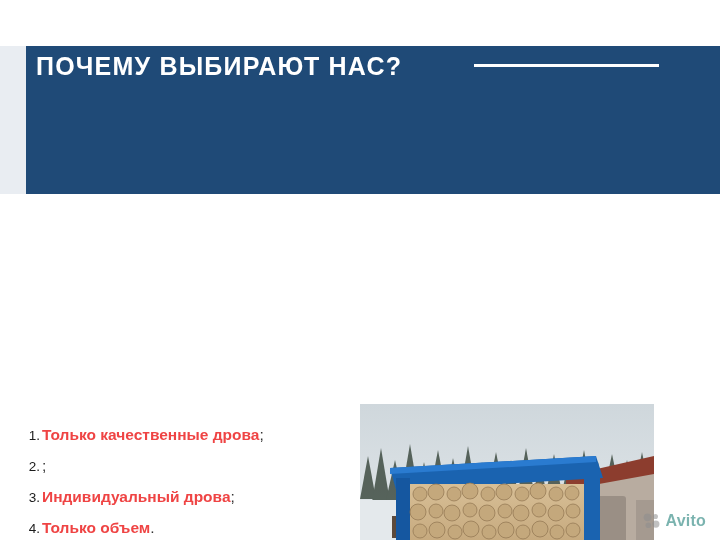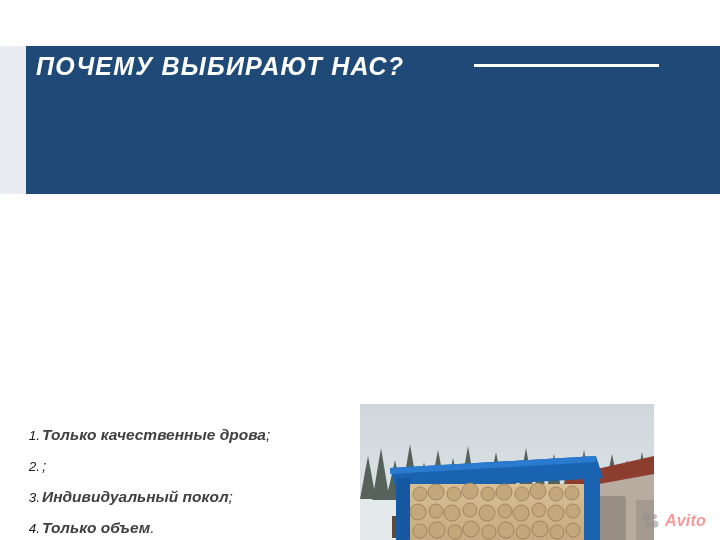--- a/index.html
+++ b/index.html
@@ -12,21 +12,20 @@
     background: #ffffff;
     font-family: "Liberation Sans", sans-serif;
     overflow: hidden;
   }
   .slide {
     position: relative;
     width: 720px;
     height: 540px;
     background: #ffffff;
     overflow: hidden;
-    font-style: italic;
   }
   
   .top-strip {
     position: absolute;
     left: 0;
     top: 0;
     width: 720px;
     height: 46px;
     background: #ffffff;
   }
@@ -91,21 +90,21 @@
   .list-num {
     width: 20px;
     text-align: right;
     margin-right: 2px;
     font-size: 13.5px;
     color: #1b1b1b;
     flex: 0 0 auto;
   }
   .list-text {
     font-weight: bold;
-    color: #404040;
+    color: #ef4444;
   }
   .list-punct {
     font-weight: normal;
     color: #333333;
   }
   
   .photo {
     position: absolute;
     left: 360px;
     top: 210px;
@@ -127,21 +126,21 @@
     align-items: center;
     opacity: 0.55;
   }
   .watermark .wm-logo {
     width: 19px;
     height: 19px;
     margin-right: 5px;
   }
   .watermark .wm-text {
     font-size: 16px;
-    color: #ef4444;
+    color: #0f766e;
     font-weight: bold;
     letter-spacing: 0.2px;
   }
 </style>
 </head>
 <body>
 
 <div class="slide">
 
   <div class="top-strip"></div>
@@ -158,21 +157,21 @@
         <span class="list-num">1.</span>
         <span class="list-text">Только качественные дрова</span>
           <span class="list-punct">;</span>
       </div>
       <div class="list-item">
         <span class="list-num">2.</span>
           <span class="list-punct">;</span>
       </div>
       <div class="list-item">
         <span class="list-num">3.</span>
-        <span class="list-text">Индивидуальный покол</span>
+        <span class="list-text">Индивидуальный дрова</span>
           <span class="list-punct">;</span>
       </div>
       <div class="list-item">
         <span class="list-num">4.</span>
         <span class="list-text">Только объем</span>
           <span class="list-punct">.</span>
       </div>
     </div>
 
     <div class="photo">

